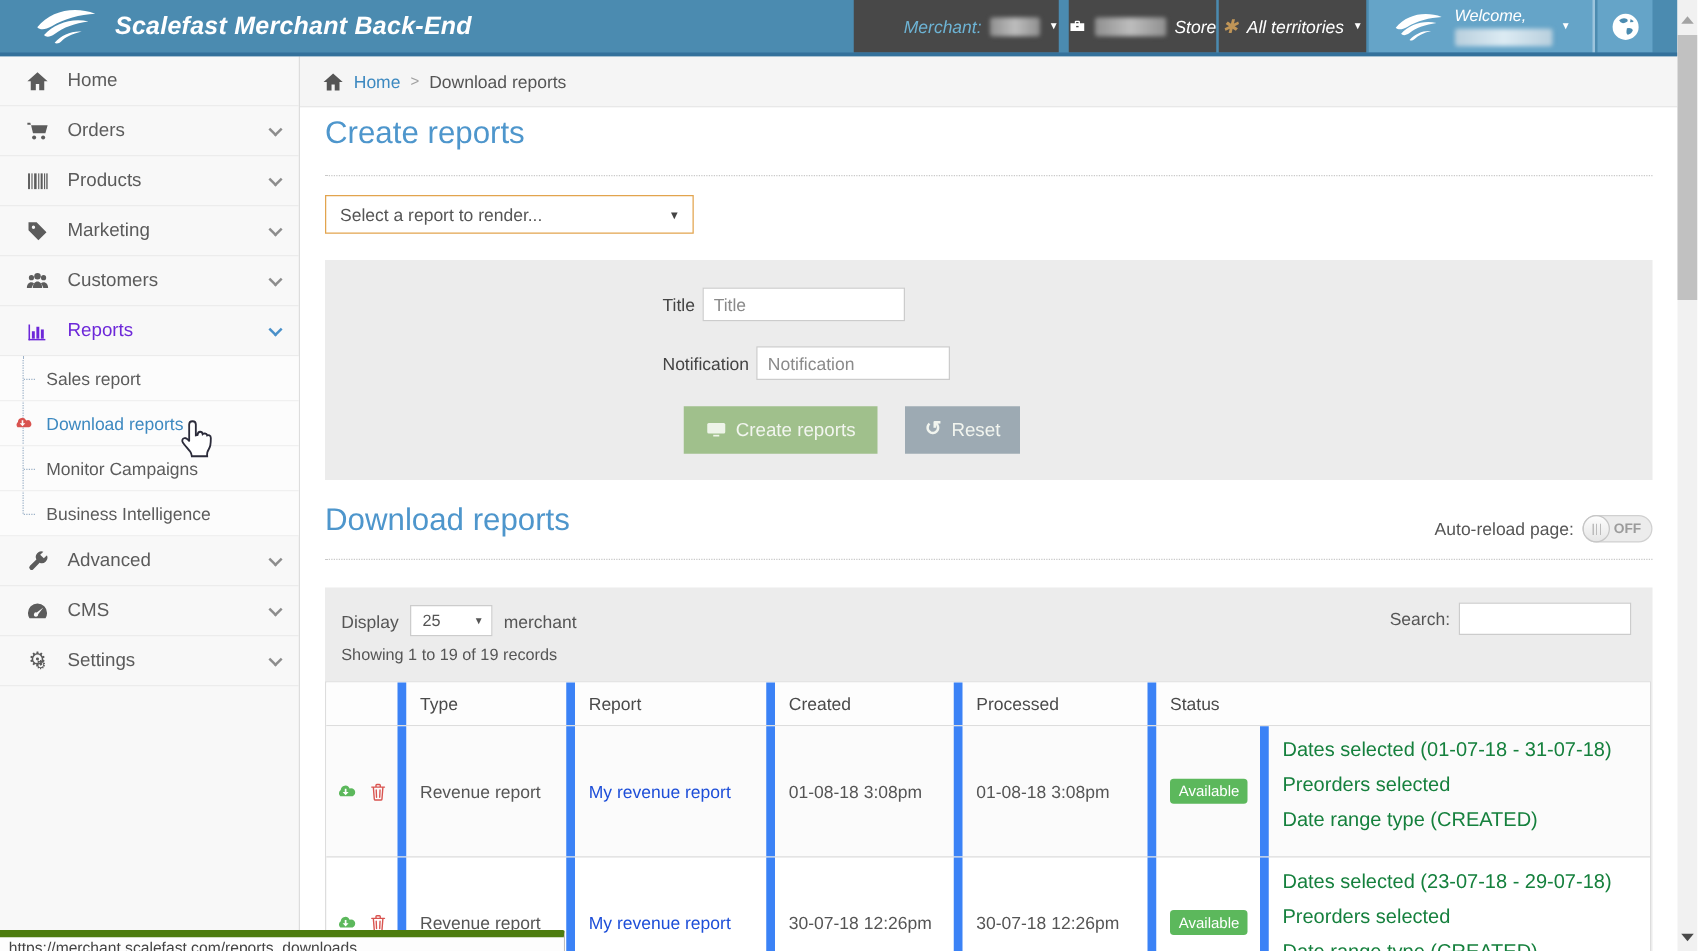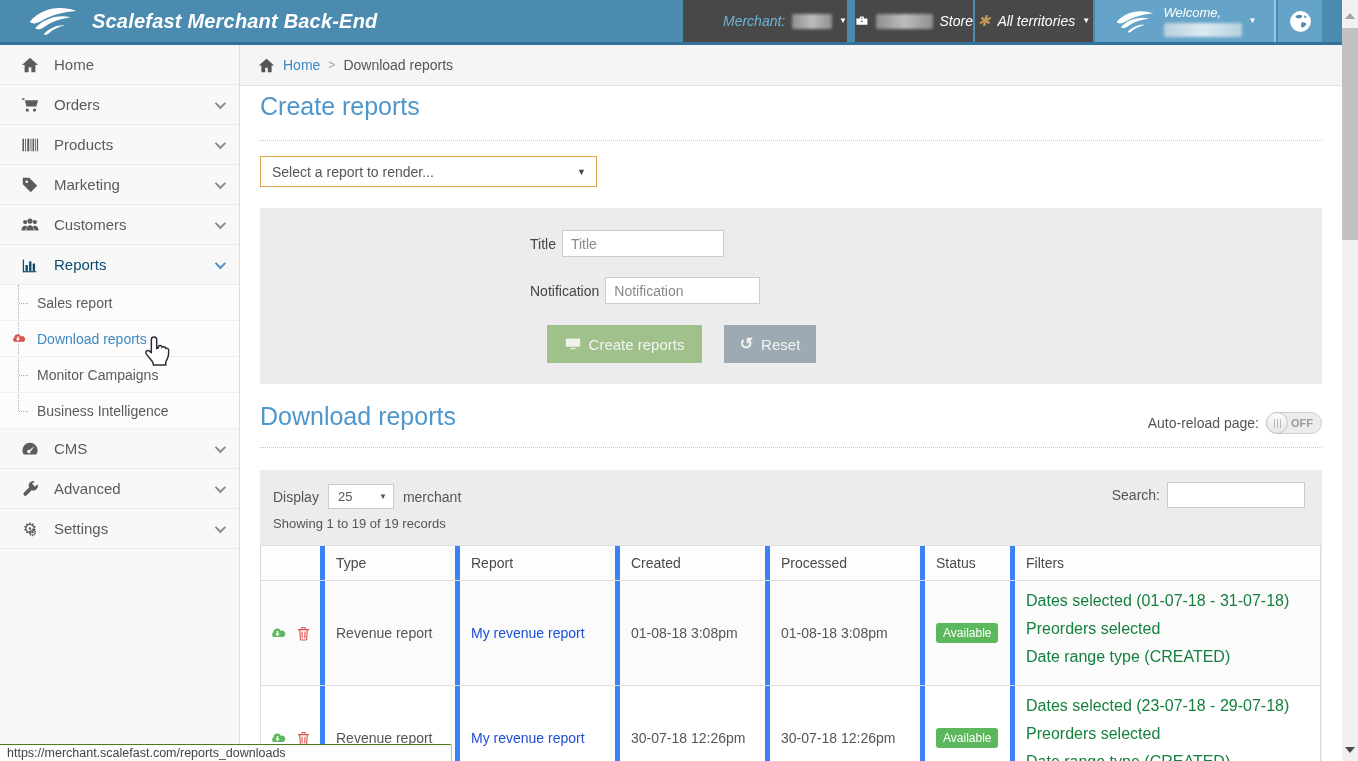--- a/index.html
+++ b/index.html
@@ -27,21 +27,21 @@
   .welcome-col { display:flex; flex-direction:column; gap:3px; align-items:flex-start; }
   .welcome-col span { font-size:13px; }
   .wing-sm { width:44px; height:27px; fill:#fff; }
   .globe-svg { width:25px; height:25px; }
 
   
   .sidebar { position:absolute; left:0; top:45px; width:240px; height:716px; background:#f8f8f8; border-right:1px solid #ddd; z-index:2; }
   .side-item { height:40px; display:flex; align-items:center; padding:0 16px 0 18px; border-bottom:1px solid #ececec; color:#5b5b5b; font-size:15px; cursor:pointer; }
   .side-item .icon { width:24px; margin-right:12px; color:#5c5c5c; display:flex; justify-content:center; align-items:center; }
   .side-item .icon svg { width:18px; height:18px; fill:currentColor; }
-  .side-item.active, .side-item.active .icon { color:#0c4a6e; }
+  .side-item.active, .side-item.active .icon { color:#6d28d9; }
   .chev { width:8px; height:8px; border-right:2px solid #8d8d8d; border-bottom:2px solid #8d8d8d; transform:rotate(45deg) translateY(-2px); margin-left:auto; }
   .side-item.active .chev { border-color:#4a90c9; }
   .sub-list { position:relative; background:#fcfcfc; }
   .sub-list::before { content:""; position:absolute; left:18px; top:0; height:126px; border-left:1px dotted #9db2c8; }
   .side-sub { height:36px; display:flex; align-items:center; padding-left:37px; border-bottom:1px solid #f0f0f0; font-size:14px; color:#5b5b5b; position:relative; cursor:pointer; }
   .side-sub.dash::before { content:""; position:absolute; left:19px; top:50%; width:9px; border-top:1px dotted #9db2c8; }
   .side-sub.active { color:#3d89c0; }
   .side-sub .cloud-alert { position:absolute; left:10px; top:10px; width:16px; height:16px; }
   .gear-wrap { font-size:16px; line-height:1; position:relative; }
   .gear-wrap .g2 { position:absolute; font-size:10px; left:10px; top:7px; }
@@ -50,21 +50,21 @@
   .crumbbar { position:absolute; left:240px; top:45px; width:1102px; height:41px; background:#f5f5f5; border-bottom:1px solid #e4e4e4; display:flex; align-items:center; padding-left:18px; gap:8px; z-index:1; }
   .crumbbar .home-ic { width:17px; height:17px; fill:#555; }
   .crumb-link { color:#3d89c0; font-size:14px; text-decoration:none; cursor:pointer; }
   .crumb-sep { color:#a0a0a0; font-size:12px; }
   .crumb-cur { color:#555; font-size:14px; }
 
   
   .main { position:absolute; left:240px; top:86px; width:1102px; height:675px; background:#fff; overflow:hidden; z-index:1; }
   .h-blue { position:absolute; left:20px; color:#4e96cc; font-size:25px; font-weight:300; }
   .hr-dot { position:absolute; left:20px; width:1062px; border-top:1px dotted #c9c9c9; }
-  .report-select { position:absolute; left:20px; top:70px; width:337px; height:31px; background:#fff; border:1px solid #e2a44e; display:flex; align-items:center; padding-left:11px; font-size:14px; color:#555; cursor:pointer; }
+  .report-select { position:absolute; left:20px; top:70px; width:295px; height:31px; background:#fff; border:1px solid #e2a44e; display:flex; align-items:center; padding-left:11px; font-size:14px; color:#555; cursor:pointer; }
   .report-select .sel-caret { position:absolute; right:10px; font-size:9px; color:#444; }
 
   .panel { position:absolute; left:20px; width:1062px; background:#ececec; }
   .panel-form { top:122px; height:176px; }
   .form-row { position:absolute; left:270px; display:flex; align-items:center; }
   .form-row label { font-size:14px; color:#444; margin-right:6px; }
   .form-row input { height:27px; border:1px solid #ccc; background:#fff; padding:0 8px; font-size:14px; color:#555; font-family:"Liberation Sans",sans-serif; }
   .form-row input::placeholder { color:#8a8a8a; }
   .row-title { top:22px; } .row-title input { width:162px; }
   .row-notif { top:69px; } .row-notif input { width:155px; }
@@ -83,36 +83,36 @@
   .panel-table { top:384px; height:291px; overflow:hidden; }
   .ctl-display { position:absolute; left:13px; top:14px; display:flex; align-items:center; gap:9px; font-size:14px; color:#555; }
   .mini-select { position:relative; width:66px; height:25px; background:#fff; border:1px solid #ccc; display:flex; align-items:center; padding-left:9px; font-size:13px; color:#555; cursor:pointer; }
   .mini-select .sel-caret { position:absolute; right:6px; font-size:8px; color:#555; }
   .showing { position:absolute; left:13px; top:46px; font-size:13px; color:#555; }
   .ctl-search { position:absolute; right:17px; top:12px; display:flex; align-items:center; gap:7px; font-size:14px; color:#555; }
   .ctl-search input { width:138px; height:26px; border:1px solid #ccc; background:#fff; padding:0 6px; font-size:13px; font-family:"Liberation Sans",sans-serif; }
 
   .dtable { position:absolute; left:0; top:75px; width:1061px; background:#fff; border:1px solid #ddd; }
   .tr { display:grid; grid-template-columns:64px 135px 160px 150px 155px 90px 1fr; }
-  .tr > div { border-right:5px solid #3b82f6; }
+  .tr > div { border-right:7px solid #3b82f6; }
   .tr > div:last-child { border-right:none; }
   .thead { height:35px; border-bottom:1px solid #ddd; background:#fdfdfd; }
   .thead > div { display:flex; align-items:center; padding-left:11px; font-size:14px; color:#4a4a4a; }
   .trow { height:105px; border-bottom:1px solid #ddd; }
   .trow.odd { background:#fbfbfb; }
   .td { display:flex; align-items:center; padding-left:11px; font-size:14px; color:#555; }
   .td-actions { justify-content:center; gap:9px; padding-left:0; }
   .td-actions svg { width:17px; height:17px; cursor:pointer; }
   .link { color:#1d4ed8; cursor:pointer; }
   .badge { background:#5cb85c; color:#fff; font-size:12px; padding:3px 7px; border-radius:3px; }
   .td-filters { display:block; padding:12px 8px 0 11px; }
   .td-filters p { font-size:16px; color:#15803d; margin:0 0 13px; line-height:15px; }
 
   
-  .statusbar { position:absolute; left:0; top:744px; width:452px; height:17px; background:#fdfdfd; border-top:1px solid #4d7c0f; border-right:1px solid #bdbdbd; border-top-right-radius:2px; font-size:12.5px; color:#444; line-height:16px; padding-left:7px; z-index:40; }
+  .statusbar { position:absolute; left:0; top:744px; width:452px; height:17px; background:#fdfdfd; border-top:6px solid #4d7c0f; border-right:1px solid #bdbdbd; border-top-right-radius:2px; font-size:12.5px; color:#444; line-height:16px; padding-left:7px; z-index:40; }
 
   
   .scrollbar { position:absolute; right:0; top:0; width:16px; height:761px; background:#f1f1f1; z-index:30; }
   .sb-up { position:absolute; top:13px; left:3px; width:0; height:0; border-left:5px solid transparent; border-right:5px solid transparent; border-bottom:6px solid #a3a3a3; }
   .sb-thumb { position:absolute; top:28px; left:0; width:16px; height:212px; background:#c1c1c1; }
   .sb-down { position:absolute; bottom:8px; left:3px; width:0; height:0; border-left:5px solid transparent; border-right:5px solid transparent; border-top:6px solid #4a4a4a; }
 
   
   .hand-cursor { position:absolute; left:142px; top:335px; width:32px; z-index:50; pointer-events:none; }
 </style>
@@ -291,33 +291,33 @@
       <span>Monitor Campaigns</span>
     </div>
     <div class="side-sub dash">
       <span>Business Intelligence</span>
     </div>
   </div>
 
   <div class="side-item">
     <span class="icon">
         <svg viewBox="0 0 20 20">
+          <use href="#sym-wrench"></use>
+        </svg>
+      </span>
+    <span>Advanced</span>
+    <span class="chev"></span>
+  </div>
+  <div class="side-item">
+    <span class="icon">
+        <svg viewBox="0 0 20 20">
           <use href="#sym-gauge"></use>
         </svg>
       </span>
     <span>CMS</span>
-    <span class="chev"></span>
-  </div>
-  <div class="side-item">
-    <span class="icon">
-        <svg viewBox="0 0 20 20">
-          <use href="#sym-wrench"></use>
-        </svg>
-      </span>
-    <span>Advanced</span>
     <span class="chev"></span>
   </div>
   <div class="side-item">
     <span class="icon gear-wrap">⚙<span class="g2">⚙</span></span>
     <span>Settings</span>
     <span class="chev"></span>
   </div>
 </div>
 
 <div class="crumbbar">
@@ -386,21 +386,20 @@
     </div>
 
     <div class="dtable">
       <div class="tr thead">
         <div></div>
         <div>Type</div>
         <div>Report</div>
         <div>Created</div>
         <div>Processed</div>
         <div>Status</div>
-        <div>Filters</div>
       </div>
 
       <div class="tr trow odd">
         <div class="td td-actions">
           <svg viewBox="0 0 20 20">
               <path fill="#5cb85c" d="M5.4 8.2 a4.3 4.3 0 0 1 8.3 -1.4 A3.4 3.4 0 0 1 16.6 14 H5 A3.6 3.6 0 0 1 5.4 8.2 Z"></path>
               <path fill="#fff" d="M9.2 7 h1.6 v3 h2 L10 13.1 7.2 10 h2 Z"></path>
             </svg>
           <svg viewBox="0 0 20 20">
               <path d="M4 5.5 h12 M8 5.5 V3.8 a.8.8 0 0 1 .8-.8 h2.4 a.8.8 0 0 1 .8.8 V5.5 M5.5 5.5 l.9 11.3 a1 1 0 0 0 1 .9 h5.2 a1 1 0 0 0 1-.9 l.9-11.3 M8.2 8.2 l.3 6.8 M11.8 8.2 l-.3 6.8" stroke="#d9534f" stroke-width="1.3" fill="none" stroke-linecap="round"></path>

